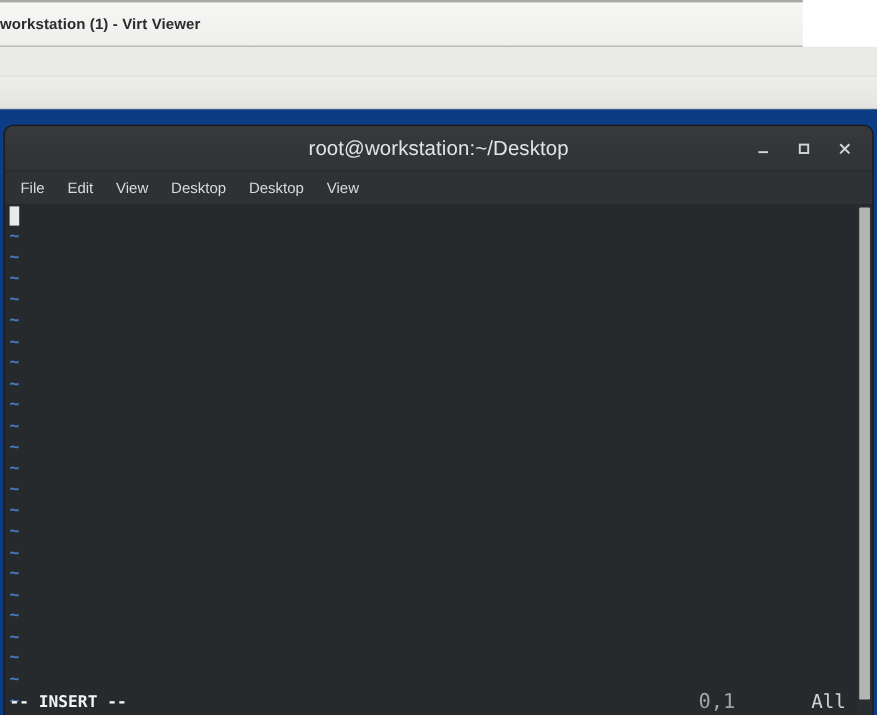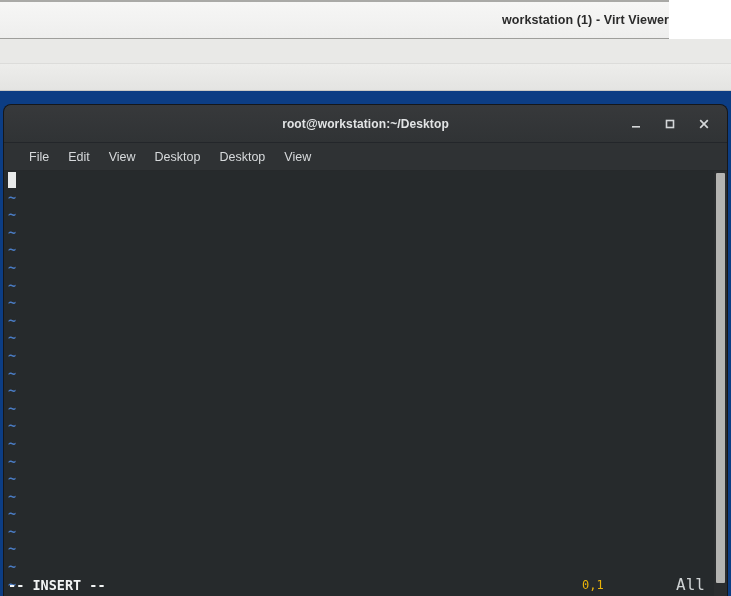--- a/index.html
+++ b/index.html
@@ -27,21 +27,21 @@
     position: absolute;
     left: 0; top: 0;
     width: 669px;
     height: 39px;
     box-sizing: border-box;
     background: linear-gradient(to bottom, #f6f6f5 0%, #f2f2f1 55%, #eeeeed 100%);
     border-top: 2px solid #a9a9a6;
     border-bottom: 1px solid #9e9e9b;
     display: flex;
     align-items: center;
-    justify-content: flex-end;
+    justify-content: flex-start;
   }
   .vv-title {
     font-size: 12.5px;
     font-weight: bold;
     color: #2b2b2b;
     letter-spacing: 0.1px;
   }
 
   .vv-menubar {
     position: absolute;
@@ -89,22 +89,22 @@
     position: relative;
     height: 37px;
     background: linear-gradient(to bottom, #37393b 0%, #303335 100%);
     border-bottom: 1px solid #23262a;
     border-radius: 7px 7px 0 0;
     display: flex;
     align-items: center;
     justify-content: center;
   }
   .term-title {
-    font-size: 12px;
-    font-weight: bold;
+    font-size: 17px;
+    font-weight: normal;
     color: #e2e4e5;
     letter-spacing: 0.1px;
   }
   .win-buttons {
     position: absolute;
     right: 6px;
     top: 0;
     height: 37px;
     display: flex;
     align-items: center;
@@ -120,21 +120,21 @@
     cursor: default;
   }
   .win-btn svg { display: block; }
 
   .term-menubar {
     height: 28px;
     background: #2f3234;
     border-bottom: 1px solid #26292b;
     display: flex;
     align-items: center;
-    padding-left: 16px;
+    padding-left: 4px;
     box-sizing: border-box;
   }
   .menu-item {
     font-size: 12.5px;
     color: #d7dadc;
     padding: 2px 9px;
     margin-right: 1px;
     border-radius: 3px;
     cursor: default;
     white-space: nowrap;
@@ -193,22 +193,22 @@
     top: 0;
     font-size: 13.5px;
     font-weight: bold;
     color: #f2f4f4;
     white-space: pre;
   }
   .status-ruler-pos {
     position: absolute;
     left: 578px;
     top: 0;
-    font-size: 12px;
-    color: #eab308;
+    font-size: 17px;
+    color: #a3a3a3;
     white-space: pre;
   }
   .status-ruler-scroll {
     position: absolute;
     left: 672px;
     top: 0;
     font-size: 16px;
     color: #cfd3d4;
     white-space: pre;
   }

